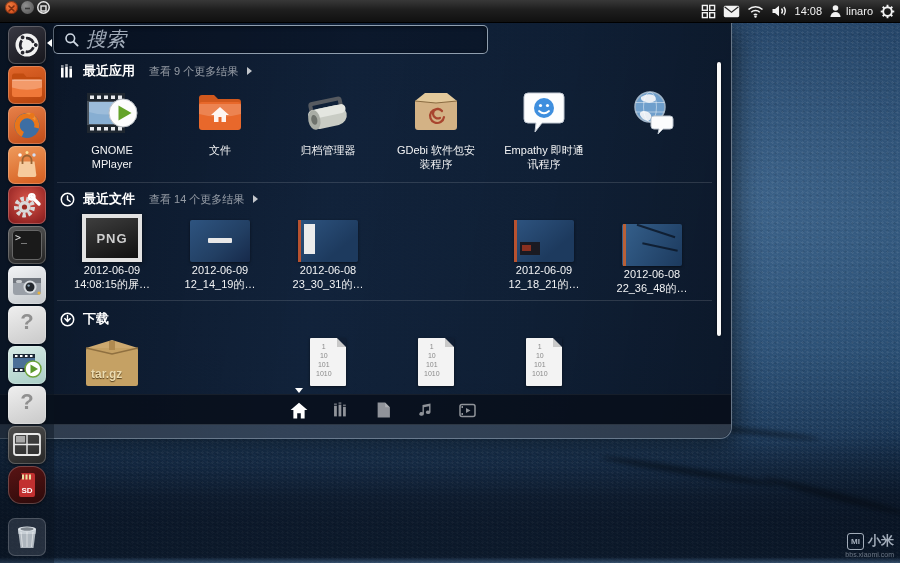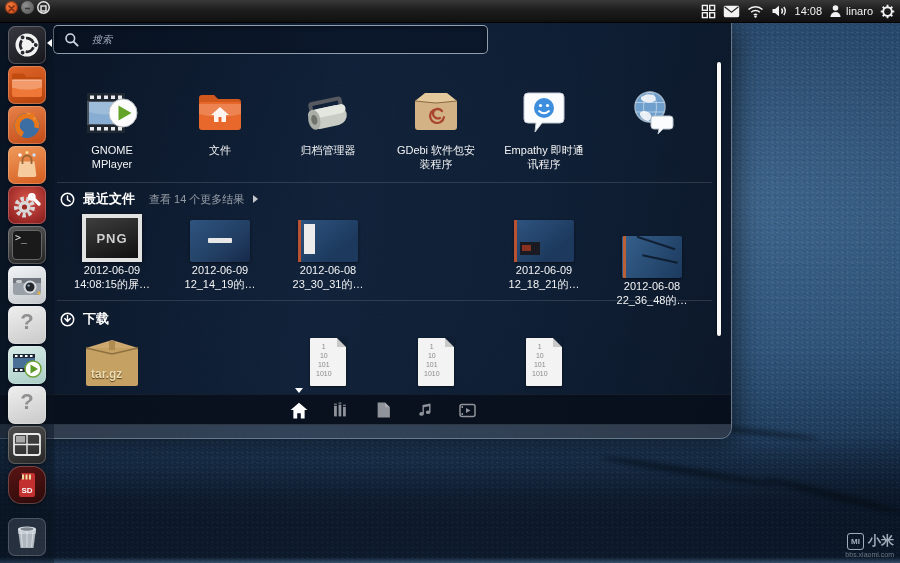--- a/index.html
+++ b/index.html
@@ -26,21 +26,21 @@
   #panel .right{position:absolute;right:5px;top:0;height:22px;display:flex;align-items:center;gap:7px;color:#f2f2f2;font-size:11px;margin-left:8px;}
   
   #launcher{position:absolute;left:0;top:22px;width:54px;height:541px;background:rgba(10,18,30,0.42);z-index:30;}
   .ltile{position:absolute;left:8px;width:38px;height:38px;border-radius:7px;box-shadow:0 1px 3px rgba(0,0,0,0.5), inset 0 0 0 1px rgba(255,255,255,0.22);overflow:hidden;}
   
   #dash{position:absolute;left:0;top:22px;width:731px;height:416px;
     background:linear-gradient(100deg, rgba(10,20,36,0.97) 0%, rgba(16,32,55,0.94) 45%, rgba(14,29,50,0.95) 70%, rgba(11,22,39,0.97) 100%);
     border-right:1px solid rgba(165,182,198,0.6);border-bottom:1px solid rgba(165,182,198,0.6);
     border-bottom-right-radius:12px;box-shadow:4px 6px 26px rgba(0,0,0,0.55);z-index:20;}
   #searchbar{position:absolute;left:53px;top:3px;width:433px;height:27px;border:1px solid rgba(190,205,220,0.75);border-radius:5px;background:rgba(4,10,20,0.35);box-shadow:inset 0 1px 4px rgba(0,0,0,0.5);display:flex;align-items:center;}
-  #searchbar .ph{font-style:italic;color:rgba(205,215,228,0.78);font-size:10px;margin-left:12px;}
+  #searchbar .ph{font-style:italic;color:rgba(205,215,228,0.78);font-size:20px;margin-left:6px;}
   .sechead{position:absolute;height:18px;display:flex;align-items:center;}
   .sechead .ttl{color:#fff;font-size:13px;font-weight:bold;margin-left:8px;}
   .sechead .more{color:rgba(255,255,255,0.55);font-size:11px;margin-left:14px;}
   .sechead .arr{width:0;height:0;border-left:5px solid rgba(255,255,255,0.75);border-top:4px solid transparent;border-bottom:4px solid transparent;margin-left:9px;}
   .divider{position:absolute;left:57px;width:655px;height:1px;background:rgba(255,255,255,0.13);}
   .tile{position:absolute;width:108px;text-align:center;}
   .ticon{height:58px;display:flex;align-items:center;justify-content:center;}
   .tlabel{margin:2px auto 0;width:80px;font-size:11px;line-height:13.5px;color:rgba(255,255,255,0.95);}
   .thumbicon{height:48px;display:flex;align-items:flex-end;justify-content:center;}
   
@@ -70,20 +70,35 @@
 
   <div id="dash">
     <div id="searchbar">
       <svg width="16" height="16" viewBox="0 0 16 16" style="margin-left:10px">
         <circle cx="6.3" cy="6.3" r="4.3" fill="none" stroke="#cfd8e3" stroke-width="1.6"></circle>
         <line x1="9.6" y1="9.6" x2="13.6" y2="13.6" stroke="#cfd8e3" stroke-width="1.9" stroke-linecap="round"></line>
       </svg>
       <span class="ph">搜索</span>
     </div>
 
+    <div class="sechead" style="left:60px;top:40px;">
+      <svg width="15" height="15" viewBox="0 0 15 15">
+        <g fill="#fff">
+          <rect x="1" y="3.5" width="2.6" height="10"></rect>
+            <rect x="1" y="1.5" width="2.6" height="1"></rect>
+          <rect x="5.2" y="2.5" width="2.6" height="11"></rect>
+            <rect x="5.2" y="0.5" width="2.6" height="1"></rect>
+          <rect x="9.4" y="4.5" width="2.6" height="9"></rect>
+            <rect x="9.4" y="2.5" width="2.6" height="1"></rect>
+        </g>
+      </svg>
+      <span class="ttl">最近应用</span>
+      <span class="more">查看 9 个更多结果</span>
+      <span class="arr"></span>
+    </div>
 
     <div class="tile" style="left:58px;top:62px;">
       <div class="ticon">
         <svg width="56" height="50" viewBox="0 0 56 50">
           <rect x="3" y="5" width="38" height="40" rx="3" fill="#4c5examplecolor"></rect>
           <rect x="3" y="5" width="38" height="40" rx="3" fill="#49525c"></rect>
           <rect x="3" y="5" width="38" height="8" fill="#1f2730"></rect>
           <rect x="3" y="37" width="38" height="8" fill="#1f2730"></rect>
           <g fill="#e8eaee">
               <rect x="6" y="7.5" width="4" height="3.5"></rect>
@@ -218,21 +233,21 @@
       <div class="thumbicon">
         <div style="width:60px;height:42px;background:linear-gradient(140deg,#2e5480,#1d3a5e 70%);border-radius:2px;position:relative;box-shadow:0 1px 3px rgba(0,0,0,0.5);">
           <div style="position:absolute;left:0px;top:0px;width:3px;height:42px;background:#b85230;"></div>
           <div style="position:absolute;left:6px;top:22px;width:20px;height:13px;background:#1a1a22;"></div>
           <div style="position:absolute;left:8px;top:25px;width:9px;height:6px;background:#8a3020;"></div>
         </div>
       </div>
       <div class="tlabel" style="width:92px">2012-06-09 12_18_21的…</div>
     </div>
 
-    <div class="tile" style="left:598px;top:208px;">
+    <div class="tile" style="left:598px;top:196px;">
       <div class="thumbicon">
         <div style="width:60px;height:42px;background:linear-gradient(120deg,#35608c,#1c3a5e);border-radius:2px;position:relative;box-shadow:0 1px 3px rgba(0,0,0,0.5);">
           <div style="position:absolute;left:1px;top:0px;width:3px;height:42px;background:#b86038;"></div>
           <div style="position:absolute;left:14px;top:6px;width:40px;height:2px;background:rgba(10,20,35,0.8);transform:rotate(18deg);"></div>
           <div style="position:absolute;left:20px;top:22px;width:36px;height:2px;background:rgba(10,20,35,0.8);transform:rotate(12deg);"></div>
         </div>
       </div>
       <div class="tlabel" style="width:92px">2012-06-08 22_36_48的…</div>
     </div>
 

